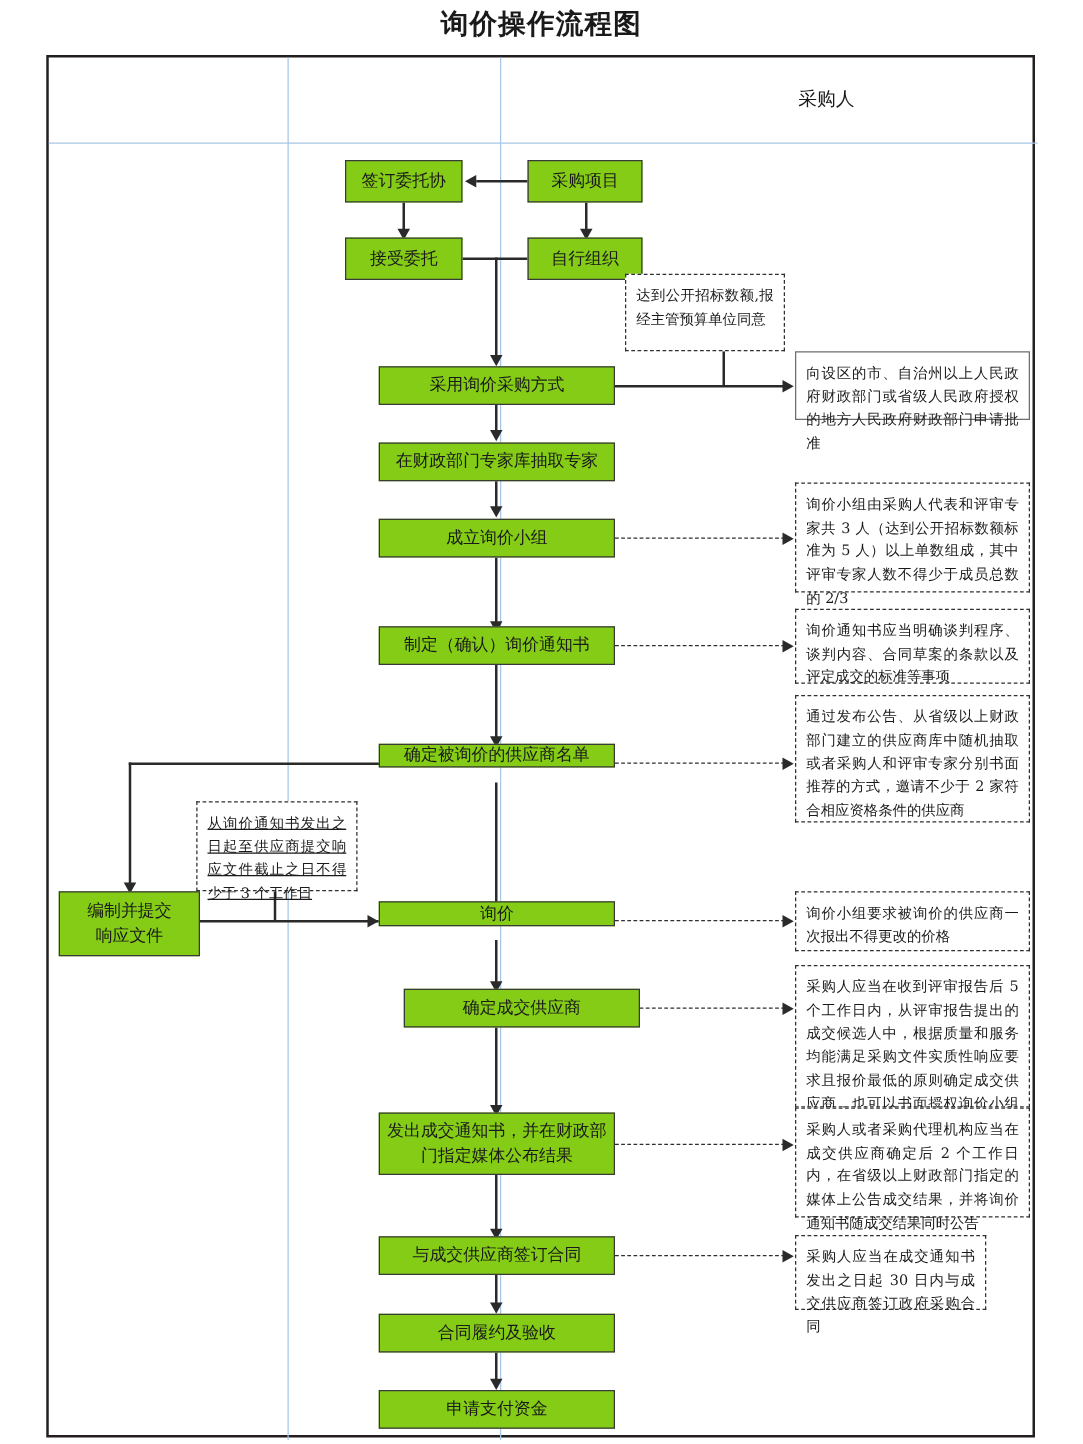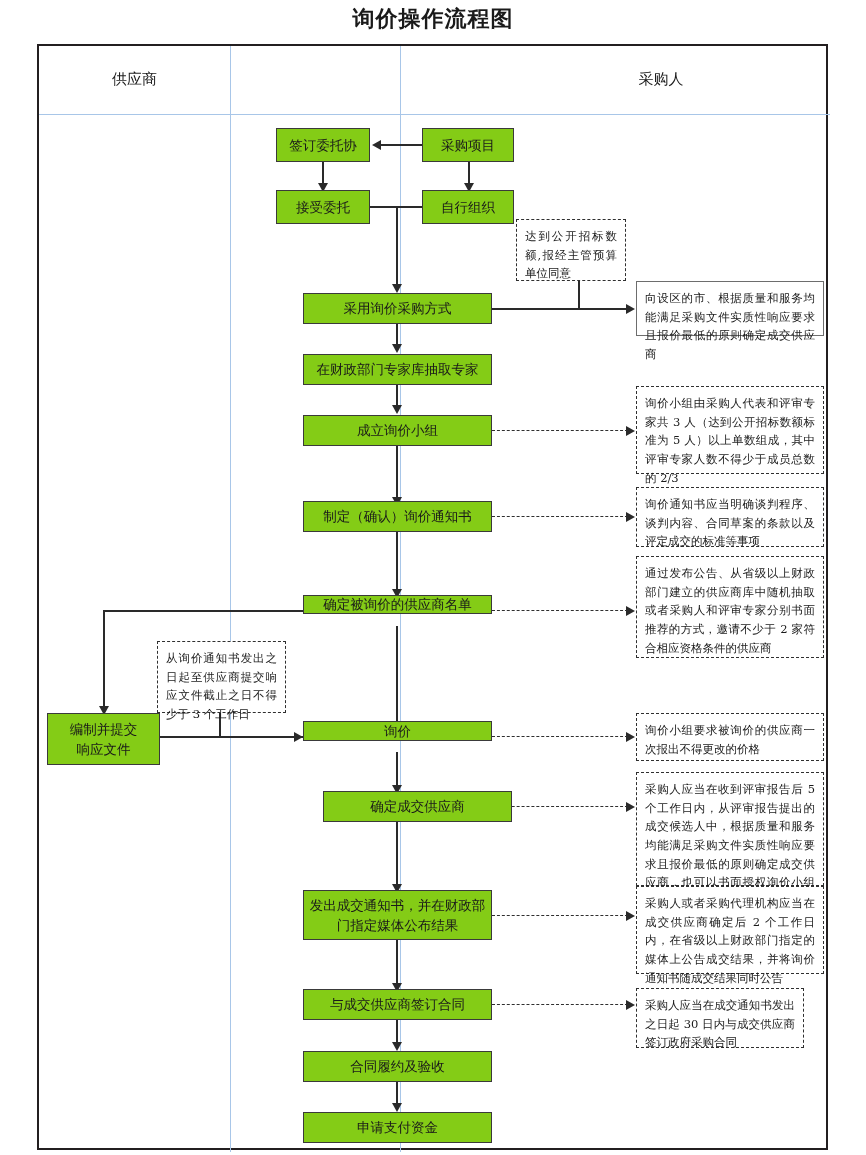--- a/index.html
+++ b/index.html
@@ -68,21 +68,20 @@
 <body>
 
 <div class="title">询价操作流程图</div>
 
 <div class="frame">
 
   <div class="lane-div v1"></div>
   <div class="lane-div v2"></div>
   <div class="hdr-rule"></div>
 
-  <div class="lane-title l1">供应商</div>
   <div class="lane-title l3">采购人</div>
 </div>
 
 <div class="node" style="left:276px;top:128px;width:94px;height:34px;">签订委托协</div>
 <div class="node" style="left:422px;top:128px;width:92px;height:34px;">采购项目</div>
 
 <div class="ln h" style="left:381px;top:144px;width:41px;"></div>
 <div class="arw left" style="left:372px;top:139.5px;"></div>
 
 <div class="ln v" style="left:322px;top:162px;height:23px;"></div>
@@ -91,29 +90,29 @@
 <div class="ln v" style="left:468px;top:162px;height:23px;"></div>
 <div class="arw down" style="left:463.5px;top:183px;"></div>
 
 <div class="node" style="left:276px;top:190px;width:94px;height:34px;">接受委托</div>
 <div class="node" style="left:422px;top:190px;width:92px;height:34px;">自行组织</div>
 
 <div class="ln h" style="left:370px;top:206px;width:52px;"></div>
 <div class="ln v" style="left:396px;top:206px;height:80px;"></div>
 <div class="arw down" style="left:391.5px;top:284px;"></div>
 
-<div class="note" style="left:516px;top:219px;width:110px;height:62px;">达到公开招标数额,报经主管预算单位同意</div>
+<div class="note" style="left:500px;top:219px;width:128px;height:62px;">达到公开招标数额,报经主管预算单位同意</div>
 
 <div class="node" style="left:303px;top:293px;width:189px;height:31px;">采用询价采购方式</div>
 
 <div class="ln h" style="left:492px;top:308px;width:140px;"></div>
 <div class="ln v" style="left:578px;top:281px;height:28px;"></div>
 <div class="arw right" style="left:626px;top:303.5px;"></div>
 
-<div class="note solid" style="left:636px;top:281px;width:188px;height:55px;">向设区的市、根据质量和服务均能满足采购文件实质性响应要求且报价最低的原则确定成交供应商</div>
+<div class="note solid" style="left:636px;top:281px;width:188px;height:55px;">向设区的市、自治州以上人民政府财政部门或省级人民政府授权的地方人民政府财政部门申请批准</div>
 
 <div class="ln v" style="left:396px;top:324px;height:22px;"></div>
 <div class="arw down" style="left:391.5px;top:344px;"></div>
 
 <div class="node" style="left:303px;top:354px;width:189px;height:31px;">在财政部门专家库抽取专家</div>
 
 <div class="ln v" style="left:396px;top:385px;height:22px;"></div>
 <div class="arw down" style="left:391.5px;top:405px;"></div>
 
 <div class="node" style="left:303px;top:415px;width:189px;height:31px;">成立询价小组</div>
@@ -143,21 +142,21 @@
 
 <div class="note" style="left:636px;top:556px;width:188px;height:102px;">通过发布公告、从省级以上财政部门建立的供应商库中随机抽取或者采购人和评审专家分别书面推荐的方式，邀请不少于 2 家符合相应资格条件的供应商</div>
 
 <div class="ln h" style="left:103px;top:610px;width:201px;"></div>
 <div class="ln v" style="left:103px;top:610px;height:100px;"></div>
 <div class="arw down" style="left:98.5px;top:706px;"></div>
 
 <div class="ln v" style="left:396px;top:626px;height:100px;"></div>
 <div class="arw down" style="left:391.5px;top:723px;"></div>
 
-<div class="note" style="left:157px;top:641px;width:129px;height:72px;">从询价通知书发出之日起至供应商提交响应文件截止之日不得少于 3 个工作日</div>
+<div class="note" style="left:157px;top:641px;width:129px;height:72px;text-decoration:underline;">从询价通知书发出之日起至供应商提交响应文件截止之日不得少于 3 个工作日</div>
 
 <div class="node" style="left:47px;top:713px;width:113px;height:52px;">
   <div>
     <div>编制并提交</div>
     <div>响应文件</div>
   </div>
 </div>
 
 <div class="ln h" style="left:160px;top:736px;width:143px;"></div>
 <div class="ln v" style="left:219px;top:713px;height:24px;"></div>
@@ -196,21 +195,21 @@
 <div class="note" style="left:636px;top:886px;width:188px;height:88px;">采购人或者采购代理机构应当在成交供应商确定后 2 个工作日内，在省级以上财政部门指定的媒体上公告成交结果，并将询价通知书随成交结果同时公告</div>
 
 <div class="ln v" style="left:396px;top:940px;height:46px;"></div>
 <div class="arw down" style="left:391.5px;top:983px;"></div>
 
 <div class="node" style="left:303px;top:989px;width:189px;height:31px;">与成交供应商签订合同</div>
 
 <div class="dln h" style="left:492px;top:1004px;width:136px;"></div>
 <div class="arw right" style="left:626px;top:999.5px;"></div>
 
-<div class="note" style="left:636px;top:988px;width:168px;height:60px;">采购人应当在成交通知书发出之日起 30 日内与成交供应商签订政府采购合同</div>
+<div class="note" style="left:636px;top:988px;width:153px;height:60px;">采购人应当在成交通知书发出之日起 30 日内与成交供应商签订政府采购合同</div>
 
 <div class="ln v" style="left:396px;top:1020px;height:25px;"></div>
 <div class="arw down" style="left:391.5px;top:1042px;"></div>
 
 <div class="node" style="left:303px;top:1051px;width:189px;height:31px;">合同履约及验收</div>
 
 <div class="ln v" style="left:396px;top:1082px;height:24px;"></div>
 <div class="arw down" style="left:391.5px;top:1103px;"></div>
 
 <div class="node" style="left:303px;top:1112px;width:189px;height:31px;">申请支付资金</div>

